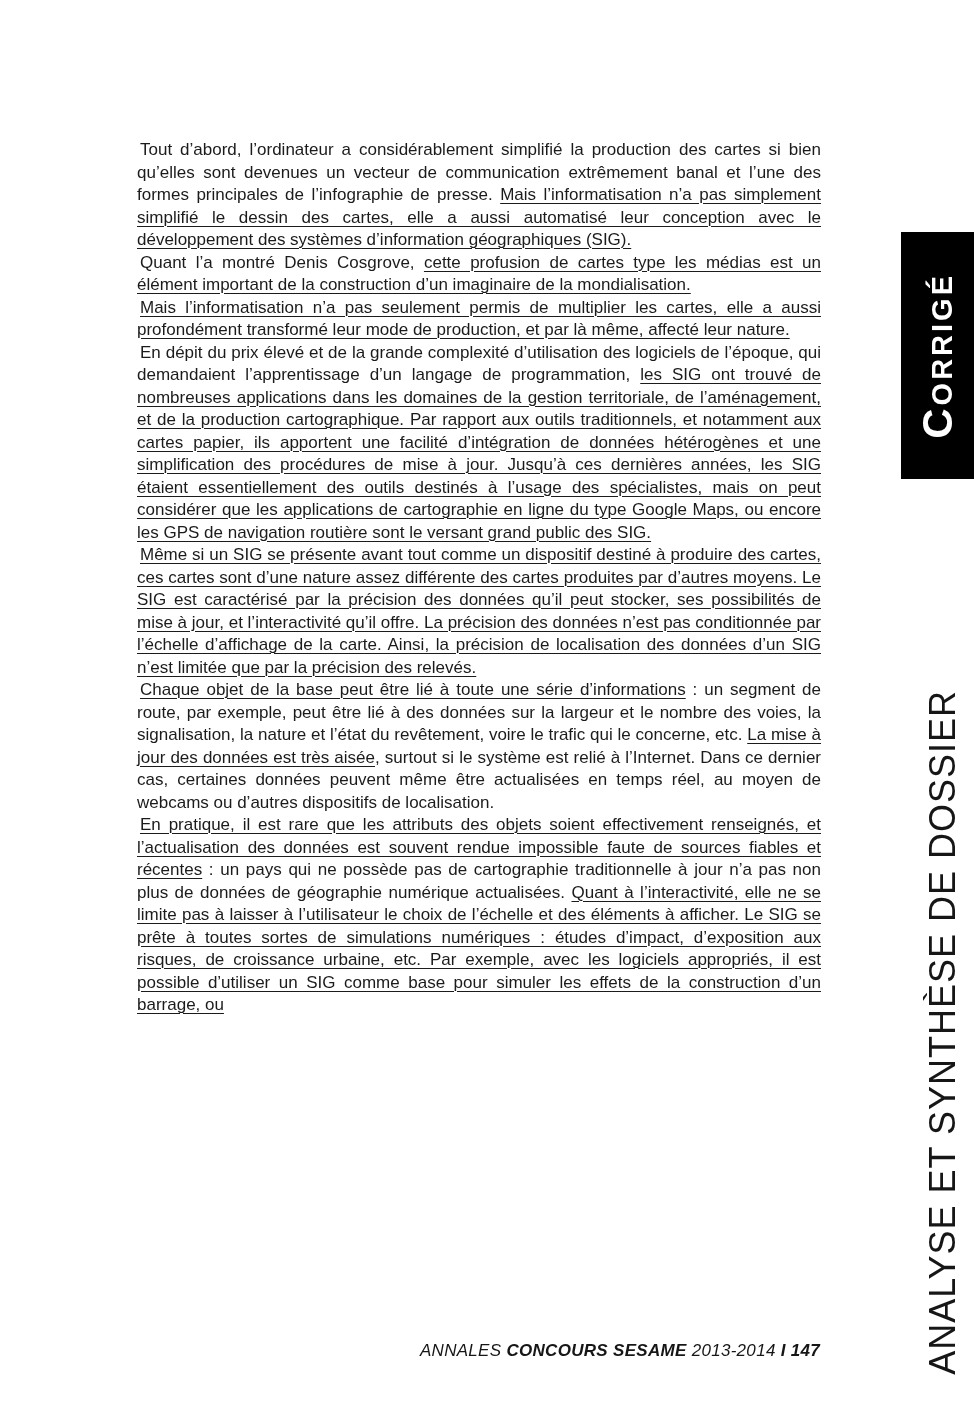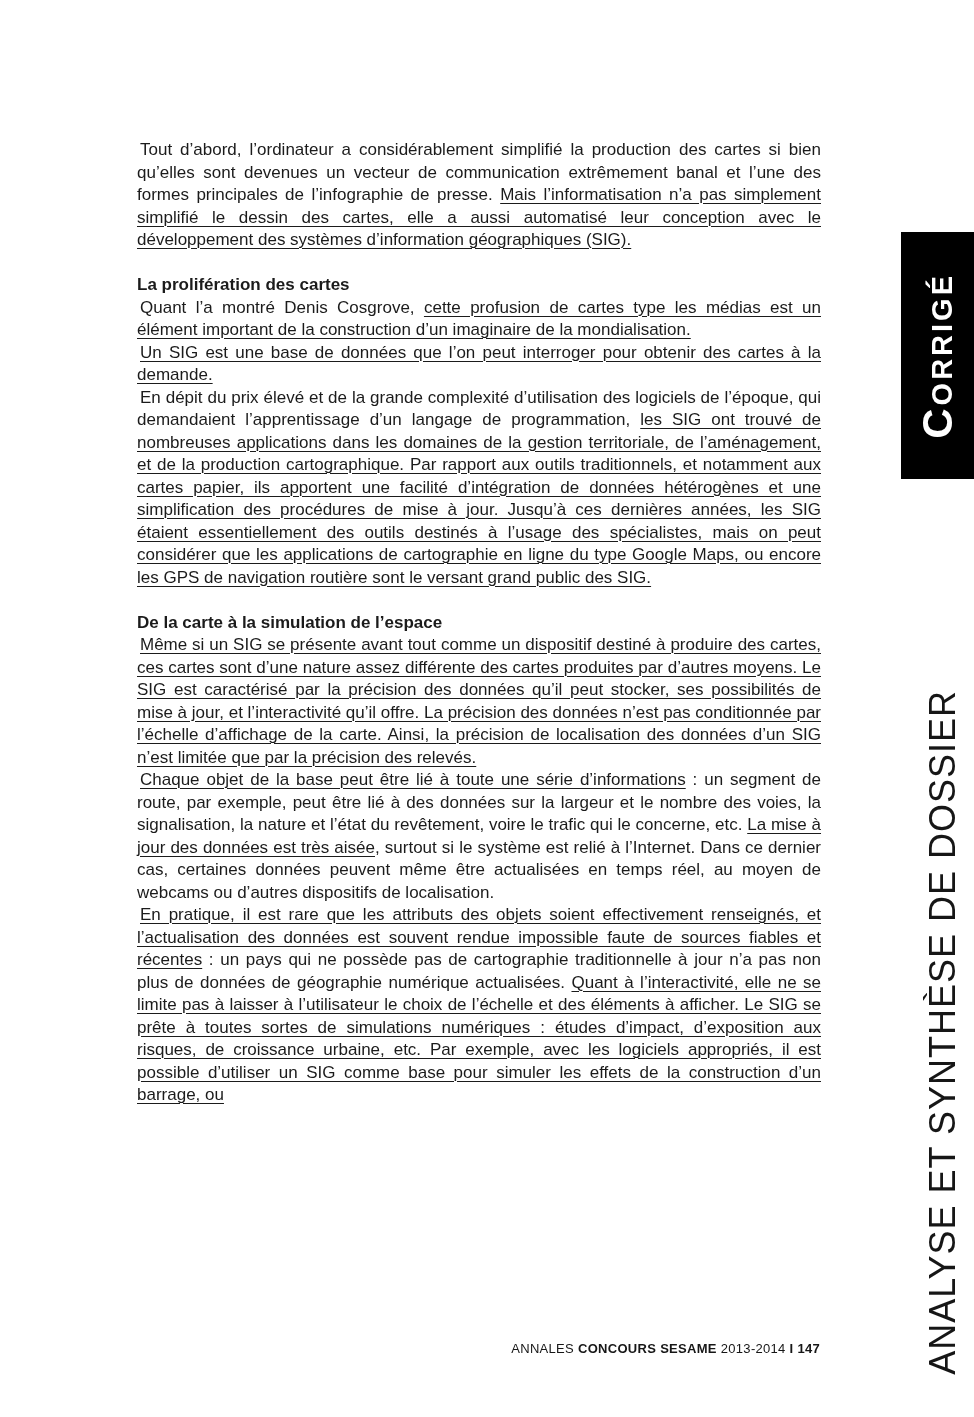--- a/index.html
+++ b/index.html
@@ -65,39 +65,38 @@
     transform: rotate(180deg);
     font-size: 36px;
     letter-spacing: 1px;
     color: #161616;
     white-space: nowrap;
   }
   .footer {
     position: absolute;
     top: 1341px;
     right: 154px;
-    font-size: 13px;
+    font-size: 17px;
     letter-spacing: 0.3px;
     color: #161616;
     white-space: nowrap;
+    font-style: italic;
   }
   .footer .b { font-weight: bold; }
 </style>
 </head>
 <body>
 
 <div class="page">
 
   <div class="main-text">
       <p><span>Tout d’abord, l’ordinateur a considérablement simplifié la production des cartes si bien qu’elles sont devenues un vecteur de communication extrêmement banal et l’une des formes principales de l’infographie de presse. </span><span class="u">Mais l’informatisation n’a pas simplement simplifié le dessin des cartes, elle a aussi automatisé leur conception avec le développement des systèmes d’information géographiques (SIG).</span></p>
-      <h3>La prolifération des cartes</h3>
       <p><span>Quant l’a montré Denis Cosgrove, </span><span class="u">cette profusion de cartes type les médias est un élément important de la construction d’un imaginaire de la mondialisation.</span></p>
-      <p><span class="u">Un SIG est une base de données que l’on peut interroger pour obtenir des cartes à la demande.</span></p>
+      <p><span class="u">Mais l’informatisation n’a pas seulement permis de multiplier les cartes, elle a aussi profondément transformé leur mode de production, et par là même, affecté leur nature.</span></p>
       <p><span>En dépit du prix élevé et de la grande complexité d’utilisation des logiciels de l’époque, qui demandaient l’apprentissage d’un langage de programmation, </span><span class="u">les SIG ont trouvé de nombreuses applications dans les domaines de la gestion territoriale, de l’aménagement, et de la production cartographique. Par rapport aux outils traditionnels, et notamment aux cartes papier, ils apportent une facilité d’intégration de données hétérogènes et une simplification des procédures de mise à jour. Jusqu’à ces dernières années, les SIG étaient essentiellement des outils destinés à l’usage des spécialistes, mais on peut considérer que les applications de cartographie en ligne du type Google Maps, ou encore les GPS de navigation routière sont le versant grand public des SIG.</span></p>
-      <h3>De la carte à la simulation de l’espace</h3>
       <p><span class="u">Même si un SIG se présente avant tout comme un dispositif destiné à produire des cartes, ces cartes sont d’une nature assez différente des cartes produites par d’autres moyens. Le SIG est caractérisé par la précision des données qu’il peut stocker, ses possibilités de mise à jour, et l’interactivité qu’il offre. La précision des données n’est pas conditionnée par l’échelle d’affichage de la carte. Ainsi, la précision de localisation des données d’un SIG n’est limitée que par la précision des relevés.</span></p>
       <p><span class="u">Chaque objet de la base peut être lié à toute une série d’informations</span><span> : un segment de route, par exemple, peut être lié à des données sur la largeur et le nombre des voies, la signalisation, la nature et l’état du revêtement, voire le trafic qui le concerne, etc. </span><span class="u">La mise à jour des données est très aisée</span><span>, surtout si le système est relié à l’Internet. Dans ce dernier cas, certaines données peuvent même être actualisées en temps réel, au moyen de webcams ou d’autres dispositifs de localisation.</span></p>
       <p><span class="u">En pratique, il est rare que les attributs des objets soient effectivement renseignés, et l’actualisation des données est souvent rendue impossible faute de sources fiables et récentes</span><span> : un pays qui ne possède pas de cartographie traditionnelle à jour n’a pas non plus de données de géographie numérique actualisées. </span><span class="u">Quant à l’interactivité, elle ne se limite pas à laisser à l’utilisateur le choix de l’échelle et des éléments à afficher. Le SIG se prête à toutes sortes de simulations numériques : études d’impact, d’exposition aux risques, de croissance urbaine, etc. Par exemple, avec les logiciels appropriés, il est possible d’utiliser un SIG comme base pour simuler les effets de la construction d’un barrage, ou</span></p>
     </div>
 
   <div class="corrige-band">
     <span class="corrige-label">Corrigé</span>
   </div>
 
   <div class="section-vertical">ANALYSE ET SYNTHÈSE DE DOSSIER</div>

